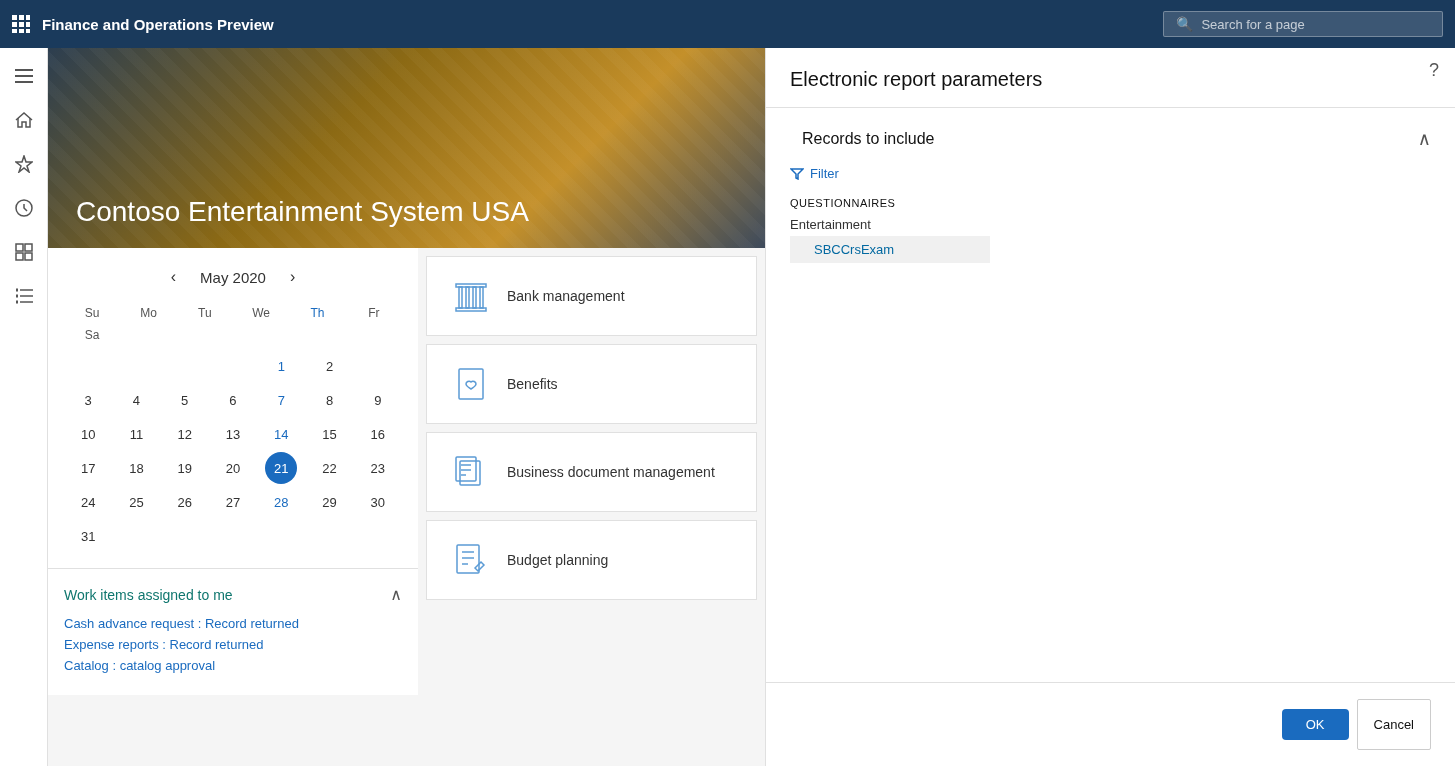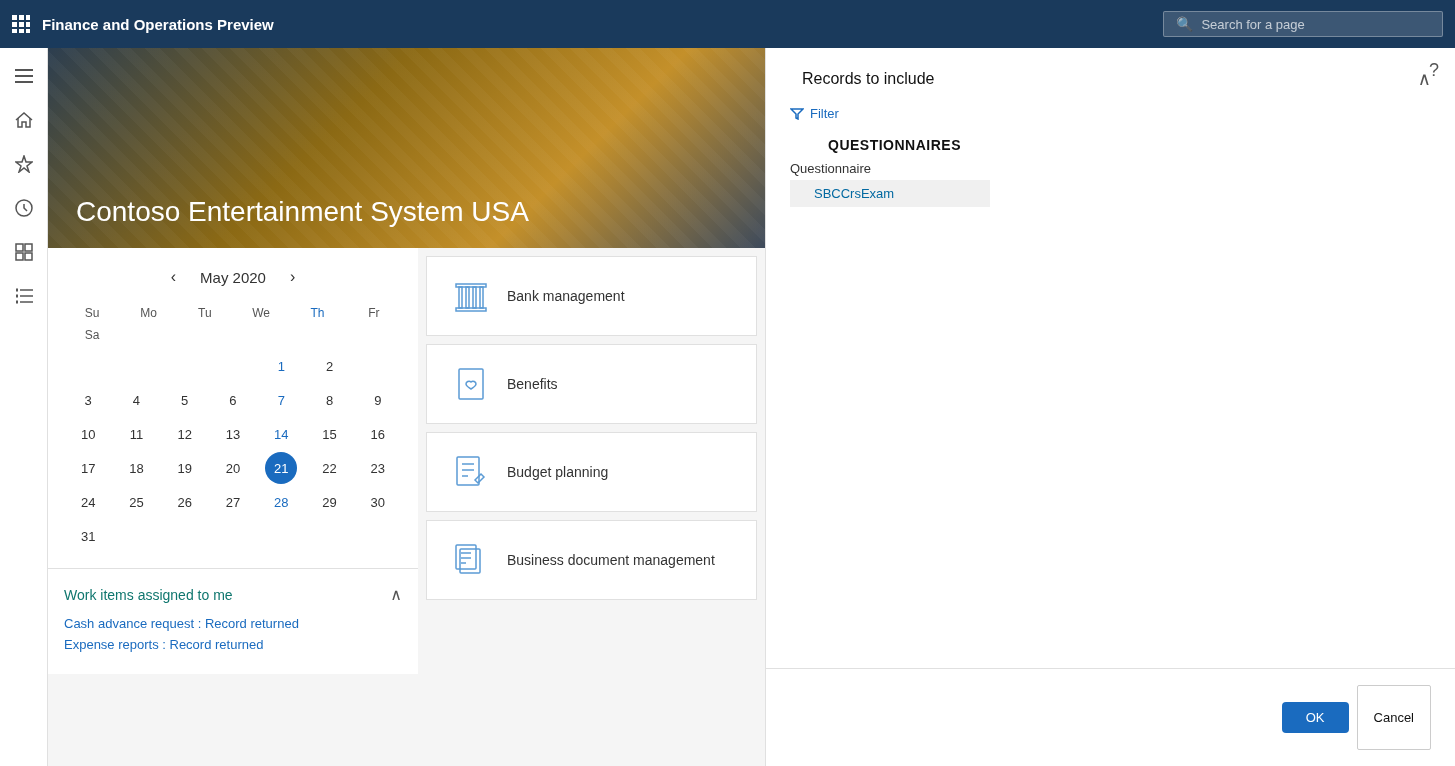--- a/index.html
+++ b/index.html
@@ -306,27 +306,26 @@
     .filter-link {
       display: flex;
       align-items: center;
       gap: 6px;
       color: #1a6bbf;
       cursor: pointer;
       font-size: 13px;
       margin-bottom: 16px;
     }
     .questionnaires-label {
-      font-size: 14px;
-      font-weight: 700;
+      font-size: 11px;
+      font-weight: 400;
       color: #111;
       letter-spacing: 0.5px;
       text-transform: uppercase;
       margin-bottom: 8px;
-      margin-left: 38px;
     }
     .field-label {
       font-size: 13px;
       color: #333;
       margin-bottom: 4px;
     }
     .field-input {
       background: #f0f0f0;
       border: none;
       padding: 6px 24px;
@@ -350,21 +349,21 @@
       border: none;
       padding: 8px 24px;
       font-size: 13px;
       cursor: pointer;
       border-radius: 4px;
     }
     .btn-cancel {
       background: #fff;
       color: #111;
       border: 1px solid #ccc;
-      padding: 24px 16px;
+      padding: 17px 16px;
       font-size: 13px;
       cursor: pointer;
       border-radius: 2px;
     }
     .help-icon-top {
       position: absolute;
       top: 12px;
       right: 16px;
       font-size: 18px;
       color: #555;
@@ -525,20 +524,21 @@
         </div>
 
         <div class="work-items-section">
           <div class="work-items-header">
             <span class="work-items-title">Work items assigned to me</span>
             <span class="collapse-icon">∧</span>
           </div>
           <div id="work-items-list">
           <a class="work-item-link">Cash advance request : Record returned</a>
               <a class="work-item-link">Expense reports : Record returned</a>
+              <a class="work-item-link">Catalog : catalog approval</a>
             </div>
         </div>
       </div>
 
       <div class="tiles-section" id="tiles-section">
       <div class="tile">
             <div class="tile-icon">
               <svg width="36" height="36" viewBox="0 0 36 36" fill="none" stroke="#5b9bd5" stroke-width="1.5">
                 <rect x="3" y="30" width="30" height="3"></rect>
                 <rect x="3" y="6" width="30" height="3"></rect>
@@ -555,60 +555,63 @@
               <svg width="36" height="36" viewBox="0 0 36 36" fill="none" stroke="#5b9bd5" stroke-width="1.5">
                 <rect x="6" y="3" width="24" height="30" rx="1"></rect>
                 <path d="M13 18c0-2 3-4 5-2 2-2 5 0 5 2s-5 5-5 5-5-3-5-5z"></path>
               </svg>
             </div>
             <span class="tile-label">Benefits</span>
           </div>
           <div class="tile">
             <div class="tile-icon">
               <svg width="36" height="36" viewBox="0 0 36 36" fill="none" stroke="#5b9bd5" stroke-width="1.5">
+                <rect x="7" y="7" width="20" height="24" rx="1"></rect>
+                <rect x="3" y="3" width="20" height="24" rx="1"></rect>
+                <line x1="8" y1="11" x2="18" y2="11"></line>
+                <line x1="8" y1="16" x2="18" y2="16"></line>
+                <line x1="8" y1="21" x2="13" y2="21"></line>
+              </svg>
+            </div>
+            <span class="tile-label">Business document management</span>
+          </div>
+          <div class="tile">
+            <div class="tile-icon">
+              <svg width="36" height="36" viewBox="0 0 36 36" fill="none" stroke="#5b9bd5" stroke-width="1.5">
                 <rect x="4" y="3" width="22" height="28" rx="1"></rect>
                 <line x1="9" y1="10" x2="21" y2="10"></line>
                 <line x1="9" y1="16" x2="21" y2="16"></line>
                 <line x1="9" y1="22" x2="15" y2="22"></line>
                 <path d="M22 26l6-6 3 3-6 6z"></path>
               </svg>
             </div>
             <span class="tile-label">Budget planning</span>
           </div>
-          <div class="tile">
-            <div class="tile-icon">
-              <svg width="36" height="36" viewBox="0 0 36 36" fill="none" stroke="#5b9bd5" stroke-width="1.5">
-                <rect x="7" y="7" width="20" height="24" rx="1"></rect>
-                <rect x="3" y="3" width="20" height="24" rx="1"></rect>
-                <line x1="8" y1="11" x2="18" y2="11"></line>
-                <line x1="8" y1="16" x2="18" y2="16"></line>
-                <line x1="8" y1="21" x2="13" y2="21"></line>
-              </svg>
-            </div>
-            <span class="tile-label">Business document management</span>
-          </div>
         </div>
     </div>
   </div>
 
   <div class="right-panel">
     <span class="help-icon-top">?</span>
+    <div class="right-panel-header">
+      <h2 class="right-panel-title">Electronic report parameters</h2>
+    </div>
     <div class="right-panel-body">
       <div class="section-header-row">
         <span class="section-label">Records to include</span>
         <span class="chevron-up">∧</span>
       </div>
       <div class="filter-link">
         <svg width="14" height="12" viewBox="0 0 14 12" fill="none" stroke="#1a6bbf" stroke-width="1.5">
           <path d="M1 1h12l-5 5v5l-2-1V6z"></path>
         </svg>
         <span>Filter</span>
       </div>
       <div class="questionnaires-label">QUESTIONNAIRES</div>
-      <div class="field-label">Questionnaire</div>
+      <div class="field-label">Entertainment</div>
       <input class="field-input" type="text" value="SBCCrsExam" style="">
     </div>
     <div class="right-panel-footer">
       <button class="btn-ok">OK</button>
       <button class="btn-cancel">Cancel</button>
     </div>
   </div>
 
 </div>
 

